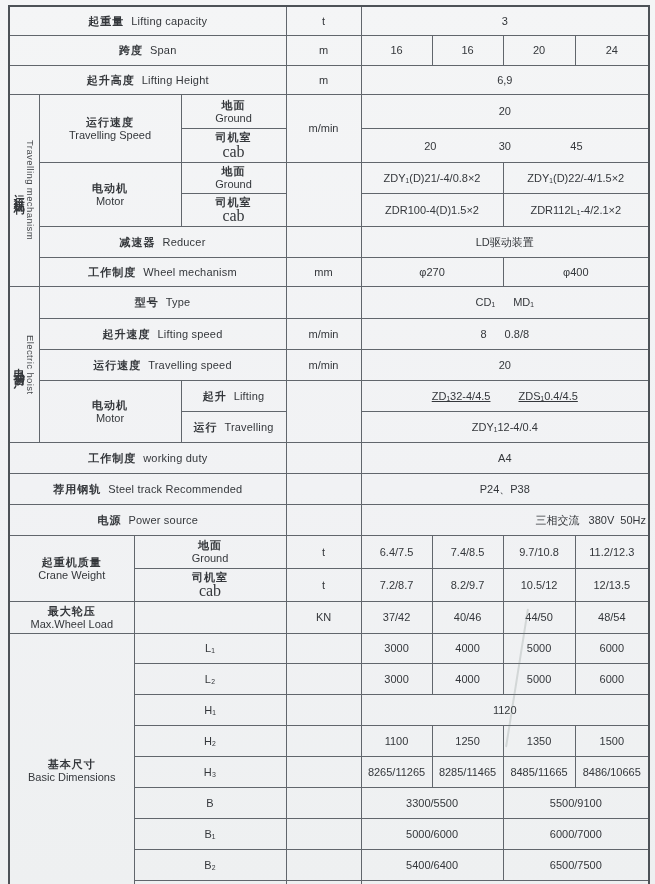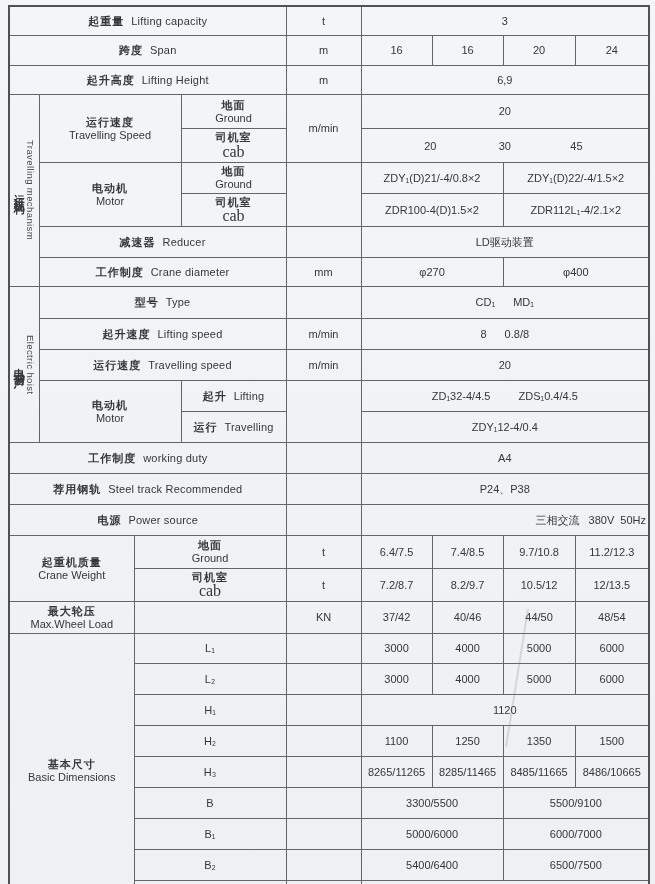--- a/index.html
+++ b/index.html
@@ -21,21 +21,21 @@
   .zh{font-weight:600;letter-spacing:1px;}
   .en{margin-left:7px;letter-spacing:.2px;text-align:right;}
   .lbl2 .zh{display:block;}
   .cab{font-family:"Liberation Serif",serif;font-size:16px;line-height:1;}
   .vwrap{display:flex;justify-content:center;align-items:center;height:100%;}
   .vzh{writing-mode:vertical-rl;text-orientation:upright;font-weight:600;font-size:11px;letter-spacing:3px;}
   .ven{writing-mode:vertical-rl;font-size:9.5px;color:#45484c;letter-spacing:.4px;}
   td.rel{position:relative;}
   .abs{position:absolute;top:50%;transform:translate(-50%,-50%);}
   .pair{display:flex;justify-content:center;align-items:center;gap:18px;}
-  .pairw{display:flex;justify-content:center;align-items:center;gap:28px;}
+  .pairw{display:flex;justify-content:center;align-items:center;gap:28px;text-decoration:underline;}
   .pre{white-space:pre;text-align:right;}
   .crease{
     position:absolute;left:516px;top:608px;width:2px;height:140px;
     background:rgba(110,125,118,.22);transform:rotate(9deg);border-radius:2px;
   }
 </style>
 </head>
 <body>
 
 <div class="page">
@@ -128,21 +128,21 @@
       <td colspan="2">ZDR112L₁-4/2.1×2</td>
     </tr>
 
     <tr class="h30">
       <td colspan="3"><span class="zh">减速器</span><span class="en">Reducer</span></td>
       <td></td>
       <td colspan="4">LD驱动装置</td>
     </tr>
 
     <tr class="h28">
-      <td colspan="3"><span class="zh">工作制度</span><span class="en">Crane diameter</span></td>
+      <td colspan="3"><span class="zh">工作制度</span><span class="en">Wheel mechanism</span></td>
       <td>mm</td>
       <td colspan="2">φ270</td>
       <td colspan="2">φ400</td>
     </tr>
 
     <tr class="h31">
       <td rowspan="5">
         <div class="vwrap">
           <span class="vzh">电动葫芦</span>
           <span class="ven">Electric hoist</span>

